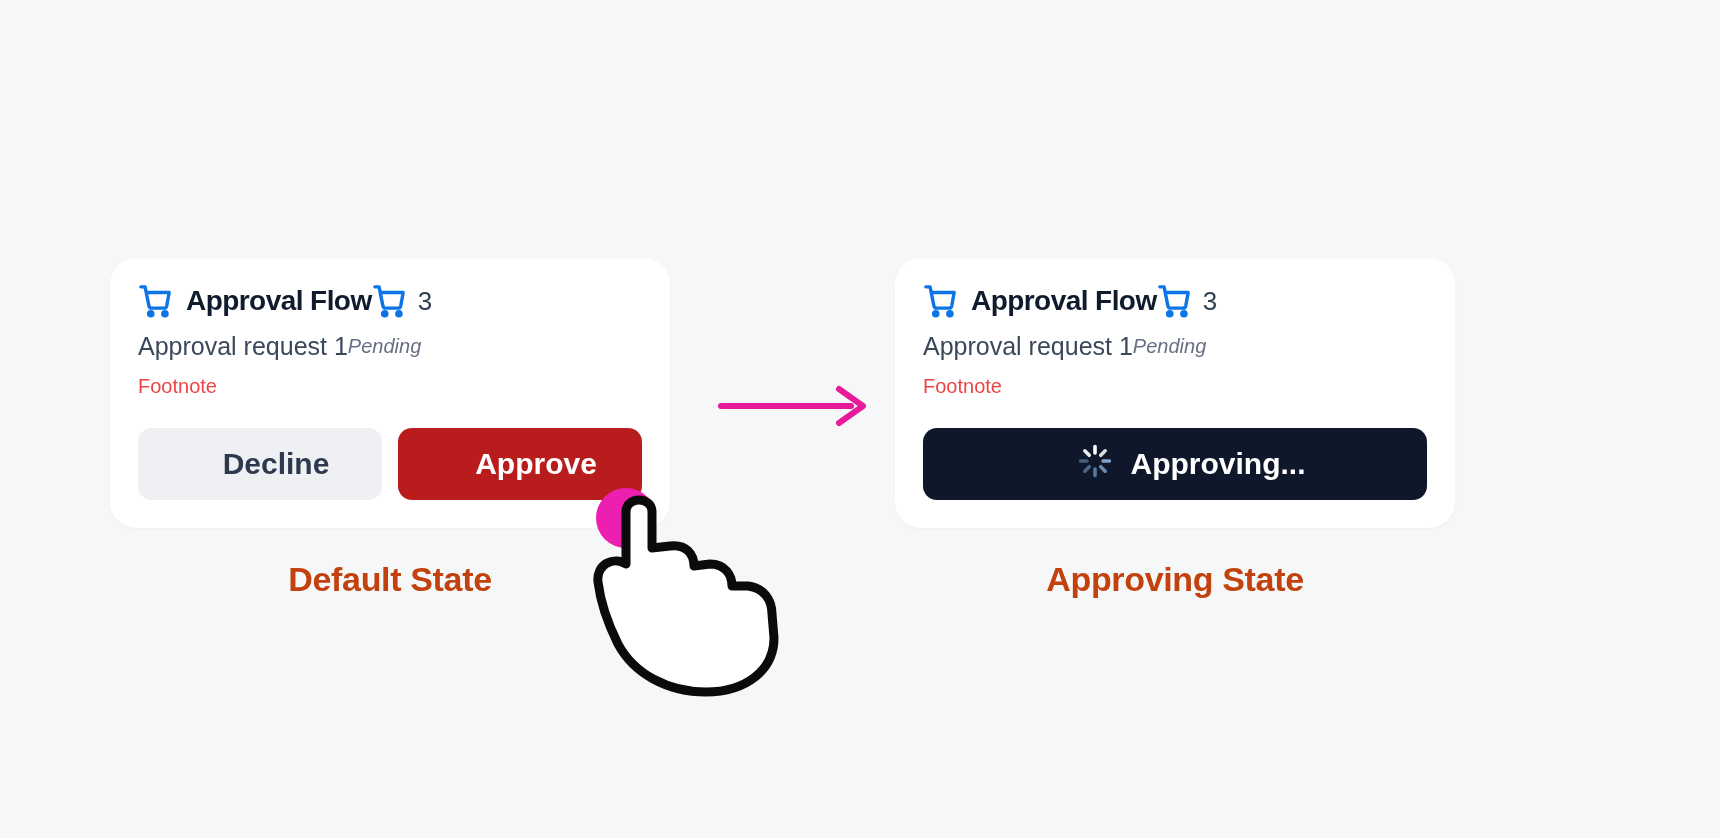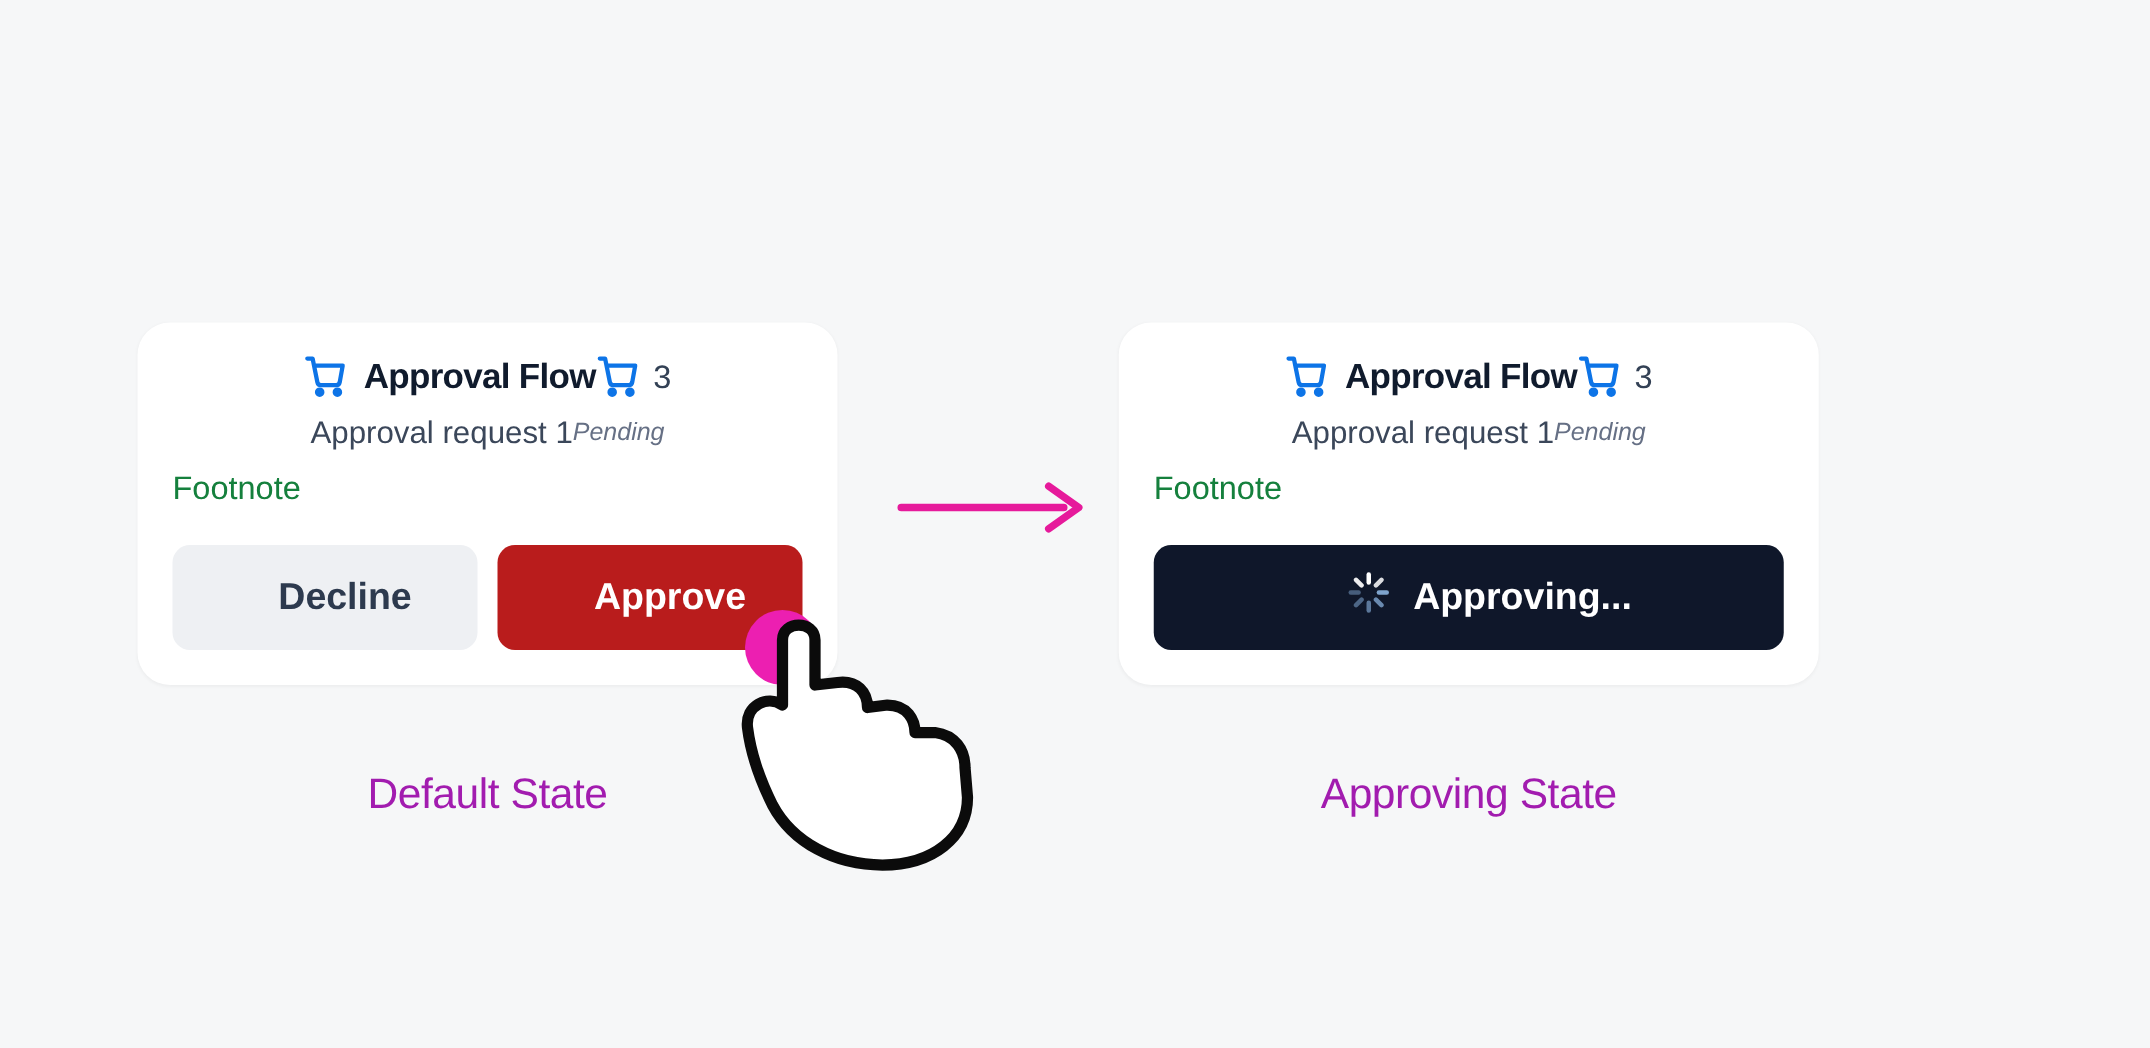--- a/index.html
+++ b/index.html
@@ -21,21 +21,21 @@
   .stage-right { left: 895px; top: 258px; }
 
   .card {
     width: 560px;
     background: #ffffff;
     border-radius: 26px;
     padding: 26px 28px 28px 28px;
     box-shadow: 0 1px 3px rgba(0,0,0,.04);
     position: relative;
   }
-  .row { display: flex; align-items: center; justify-content: center; }
+  .row { display: flex; align-items: center; justify-content: flex-start; }
   .header-left { display: flex; align-items: center; gap: 14px; }
   .header-right { display: flex; align-items: center; gap: 12px; }
 
   .title-bold {
     font-size: 28px;
     font-weight: 800;
     color: #101b2d;
     letter-spacing: -0.02em;
   }
   .count-text {
@@ -49,34 +49,34 @@
     margin-top: 14px;
     font-weight: 400;
   }
   .status-text {
     font-size: 20px;
     color: #667085;
     font-weight: 400;
     font-style: italic;
   }
   .footnote {
-    font-size: 26px;
-    color: #15803d;
+    font-size: 20px;
+    color: #ef4444;
     margin-top: 14px;
     font-weight: 400;
   }
 
   .btn-row {
     display: flex;
     gap: 16px;
     margin-top: 30px;
   }
   .btn {
     flex: 1;
-    height: 84px;
+    height: 72px;
     border-radius: 14px;
     display: flex;
     align-items: center;
     justify-content: center;
     font-size: 30px;
     font-weight: 700;
     cursor: pointer;
     border: none;
     padding-left: 32px;
   }
@@ -90,23 +90,23 @@
   }
   .btn-fullwidth { width: 100%; }
   .btn-processing {
     background: #0f172a;
     color: #ffffff;
     gap: 18px;
   }
 
   .caption {
     font-size: 34px;
-    font-weight: 400;
-    color: #a21caf;
-    margin-top: 68px;
+    font-weight: 700;
+    color: #c2410c;
+    margin-top: 32px;
     letter-spacing: -0.01em;
   }
 
   .cart-icon {
     width: 34px;
     height: 34px;
     display: inline-flex;
     align-items: center;
     justify-content: center;
   }

